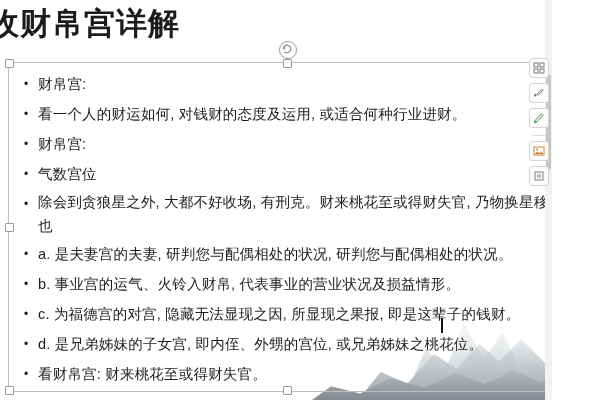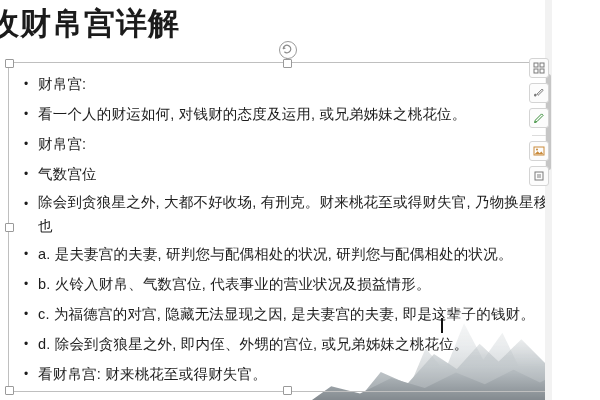--- a/index.html
+++ b/index.html
@@ -253,49 +253,49 @@
     <div class="handle h-br"></div>
   </div>
 
   <div class="body-list">
     <div class="li">
       <span class="dot">•</span>
       <span class="txt">财帛宫:</span>
     </div>
     <div class="li">
       <span class="dot">•</span>
-      <span class="txt">看一个人的财运如何, 对钱财的态度及运用, 或兄弟姊妹之桃花位。</span>
+      <span class="txt">看一个人的财运如何, 对钱财的态度及运用, 或适合何种行业进财。</span>
     </div>
     <div class="li">
       <span class="dot">•</span>
       <span class="txt">财帛宫:</span>
     </div>
     <div class="li">
       <span class="dot">•</span>
       <span class="txt">气数宫位</span>
     </div>
     <div class="li wrap">
       <span class="dot">•</span>
       <span class="txt">除会到贪狼星之外, 大都不好收场, 有刑克。财来桃花至或得财失官, 乃物换星移也</span>
     </div>
     <div class="li">
       <span class="dot">•</span>
       <span class="txt">a. 是夫妻宫的夫妻, 研判您与配偶相处的状况, 研判您与配偶相处的状况。</span>
     </div>
     <div class="li">
       <span class="dot">•</span>
-      <span class="txt">b. 火铃入财帛、气数宫位, 代表事业的营业状况及损益情形。</span>
-    </div>
-    <div class="li">
-      <span class="dot">•</span>
-      <span class="txt">c. 为福德宫的对宫, 隐藏无法显现之因, 是夫妻宫的夫妻, 即是这辈子的钱财。</span>
-    </div>
-    <div class="li">
-      <span class="dot">•</span>
-      <span class="txt">d. 除会到贪狼星之外, 即内侄、外甥的宫位, 或兄弟姊妹之桃花位。</span>
+      <span class="txt">b. 事业宫的运气、火铃入财帛, 代表事业的营业状况及损益情形。</span>
+    </div>
+    <div class="li">
+      <span class="dot">•</span>
+      <span class="txt">c. 为福德宫的对宫, 隐藏无法显现之因, 所显现之果报, 即是这辈子的钱财。</span>
+    </div>
+    <div class="li">
+      <span class="dot">•</span>
+      <span class="txt">d. 是兄弟姊妹的子女宫, 即内侄、外甥的宫位, 或兄弟姊妹之桃花位。</span>
     </div>
     <div class="li">
       <span class="dot">•</span>
       <span class="txt">看财帛宫:  财来桃花至或得财失官。</span>
     </div>
   </div>
 
   <div class="right-toolbar">
     <div class="rt-btn">
       <span>

